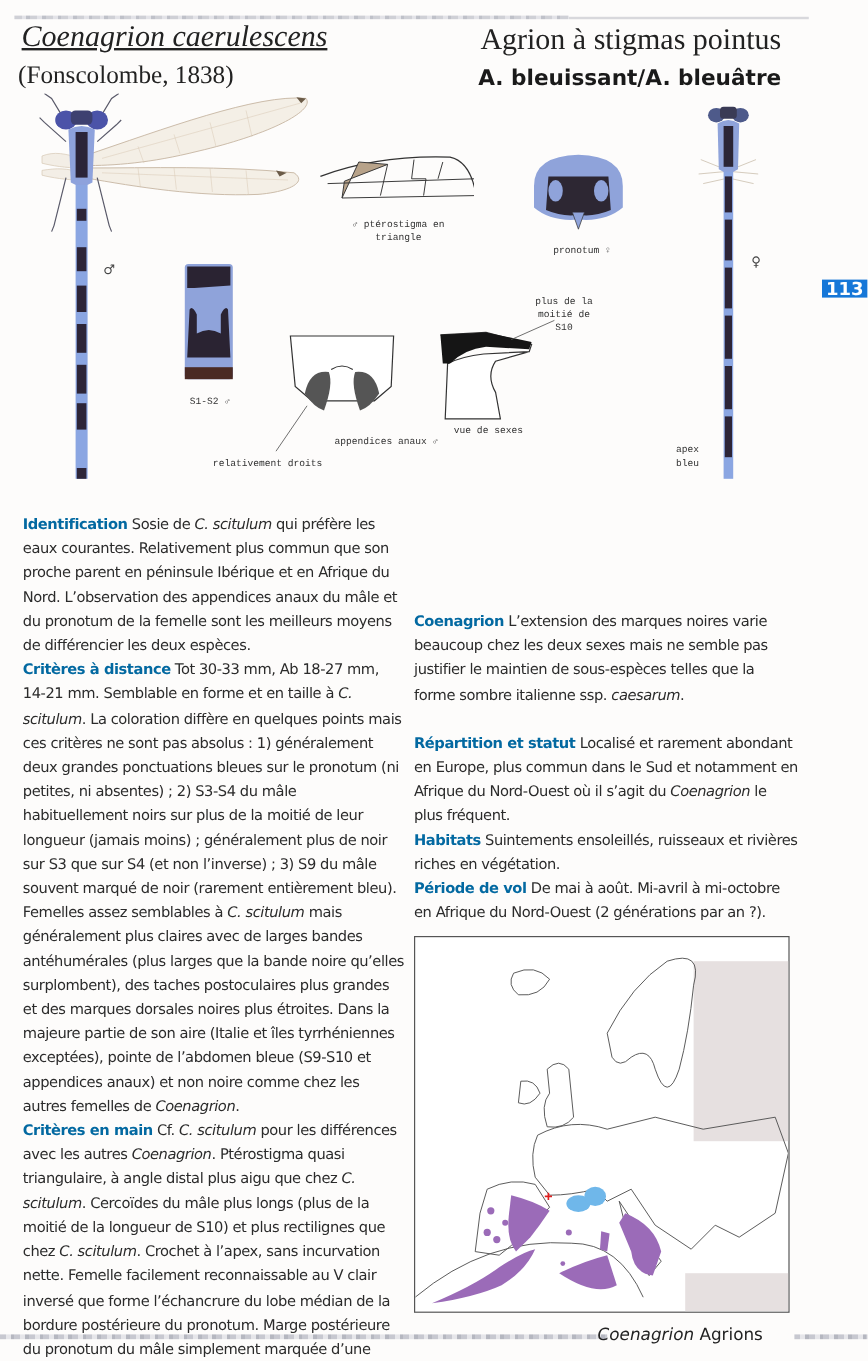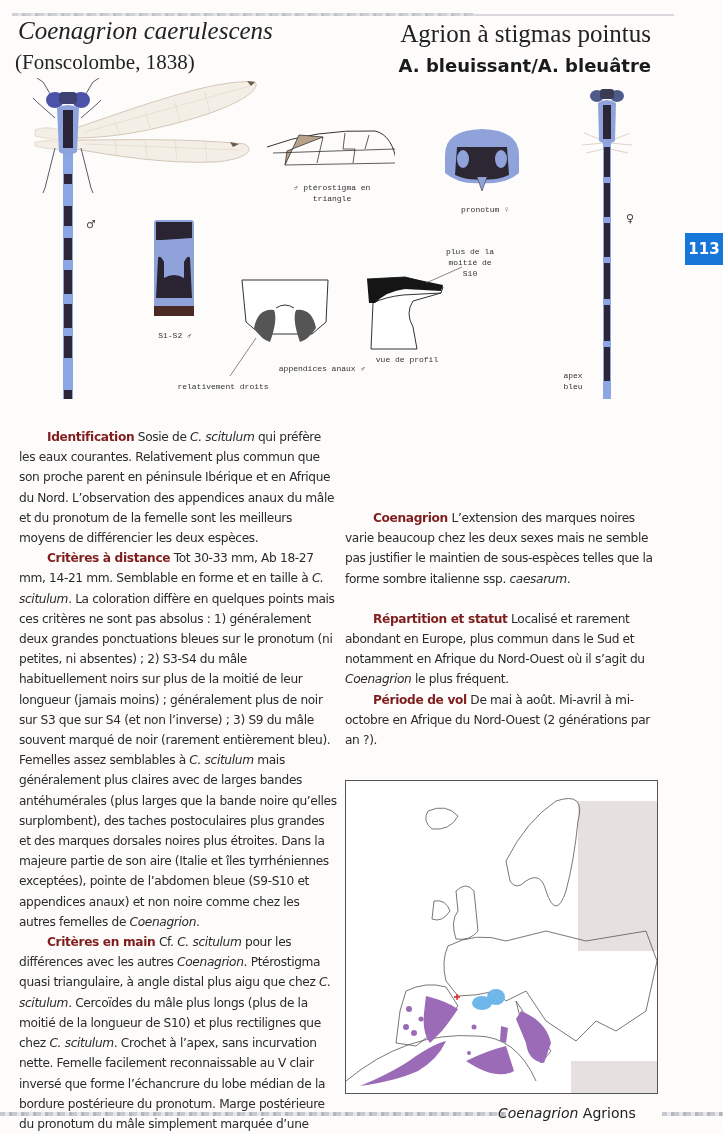--- a/index.html
+++ b/index.html
@@ -8,50 +8,50 @@
     background: #fdfcfb; position: relative;
     font-family: "DejaVu Sans", sans-serif; color: #2a2a2a;
   }
   .top-rule {
     position: absolute; left: 12px; top: 13px; width: 462px; height: 3px;
     background: repeating-linear-gradient(90deg,#cfd0d6 0 6px,#e3e3e8 6px 10px,#bfc1c9 10px 13px);
   }
   .top-rule2 { left: 474px; width: 200px; background: #d8d8dc; height: 2px; top: 14px;}
   .sci-name {
     position: absolute; left: 18px; top: 17px;
-    font-family: "Liberation Serif", serif; font-style: italic; font-size: 25px; color: #222;
+    font-family: "Liberation Serif", serif; font-style: italic; font-size: 25px; color: #222; text-decoration: underline;
   }
   .author {
     position: absolute; left: 15px; top: 50px;
     font-family: "Liberation Serif", serif; font-size: 21px; color: #222;
   }
   .fr-name {
     position: absolute; right: 72px; top: 20px;
     font-family: "Liberation Serif", serif; font-size: 25px; color: #222; text-align: center;
   }
   .alt-names {
     position: absolute; right: 72px; top: 55px;
     font-family: "DejaVu Sans", sans-serif; font-weight: bold; font-size: 18px; color: #1a1a1a;
   }
   .page-badge {
-    position: absolute; left: 685px; top: 233px; width: 38px; height: 32px;
+    position: absolute; left: 685px; top: 233px; width: 38px; height: 15px;
     background: #1677d8; color: #fff; font-weight: bold; font-size: 15px;
     display: flex; align-items: center; justify-content: center;
   }
   .fig { position: absolute; }
   .caption {
     position: absolute; font-size: 8px; color: #333; line-height: 11px; text-align: center;
     font-family: Liberation Mono, monospace;
   }
   .body-col {
     position: absolute; font-size: 12.2px; line-height: 20.2px; color: #2b2b2b;
     font-family: "DejaVu Sans", sans-serif; letter-spacing: -0.35px;
   }
   .body-col p { margin: 0; }
-  .body-col b { color: #7f1d1d; margin-left: 28px; }
+  .body-col b { color: #0369a1; }
   .body-col i { font-style: italic; }
   .left-col { left: 19px; top: 427px; width: 318px; }
   .right-col { left: 345px; top: 427px; width: 320px; }
   .gap { height: 20px; }
   .map-box {
     position: absolute; left: 345px; top: 780px; width: 311px; height: 312px;
     border: 1.5px solid #555; background: #fff; overflow: hidden;
   }
   .footer-rule-left {
     position: absolute; left: 0px; top: 1112px; width: 506px; height: 4px;
@@ -176,21 +176,21 @@
   <path d="M2 6 L40 4 L78 12 L76 18 L40 16 Q22 18 10 30 L4 30 Z" fill="#151515"></path>
 </svg>
 <svg class="fig" style="left:424px;top:265px" width="40" height="20">
     <line x1="38" y1="2" x2="2" y2="18" stroke="#555" stroke-width="0.7"></line>
   </svg>
 <div class="caption" style="left:440px;top:246px;width:60px;">
   <div>plus de la</div>
   <div>moitié de</div>
   <div>S10</div>
 </div>
-<div class="caption" style="left:372px;top:354px;width:70px;">vue de profil</div>
+<div class="caption" style="left:372px;top:354px;width:70px;">vue de sexes</div>
 
 <svg class="fig" style="left:582px;top:83px" width="50" height="320" viewBox="0 0 50 320">
   <g stroke="#c5b8a4" stroke-width="0.6">
     <line x1="22" y1="58" x2="2" y2="50"></line>
       <line x1="22" y1="60" x2="0" y2="62"></line>
     <line x1="28" y1="58" x2="48" y2="50"></line>
       <line x1="28" y1="60" x2="50" y2="62"></line>
     <line x1="22" y1="66" x2="4" y2="70"></line>
       <line x1="28" y1="66" x2="46" y2="70"></line>
   </g>
@@ -227,20 +227,23 @@
   </p>
 </div>
 
 <div class="body-col right-col" style="top:428px;">
   <p style="margin-top:80px;">
     <b>Coenagrion</b><span> L’extension des marques noires varie beaucoup chez les deux sexes mais ne semble pas justifier le maintien de sous-espèces telles que la forme sombre italienne ssp. </span><i>caesarum</i><span>.</span>
   </p>
   <div class="gap"></div>
   <p>
     <b>Répartition et statut</b><span> Localisé et rarement abondant en Europe, plus commun dans le Sud et notamment en Afrique du Nord-Ouest où il s’agit du </span><i>Coenagrion</i><span> le plus fréquent.</span>
+  </p>
+  <p>
+    <b>Habitats</b><span> Suintements ensoleillés, ruisseaux et rivières riches en végétation.</span>
   </p>
   <p>
     <b>Période de vol</b><span> De mai à août. Mi-avril à mi-octobre en Afrique du Nord-Ouest (2 générations par an ?).</span>
   </p>
 </div>
 
 <div class="map-box">
   <svg width="311" height="312" viewBox="0 0 311 312">
     <rect x="232" y="20" width="80" height="150" fill="#e6e0e0"></rect>
     <rect x="225" y="280" width="86" height="32" fill="#e6e0e0"></rect>

